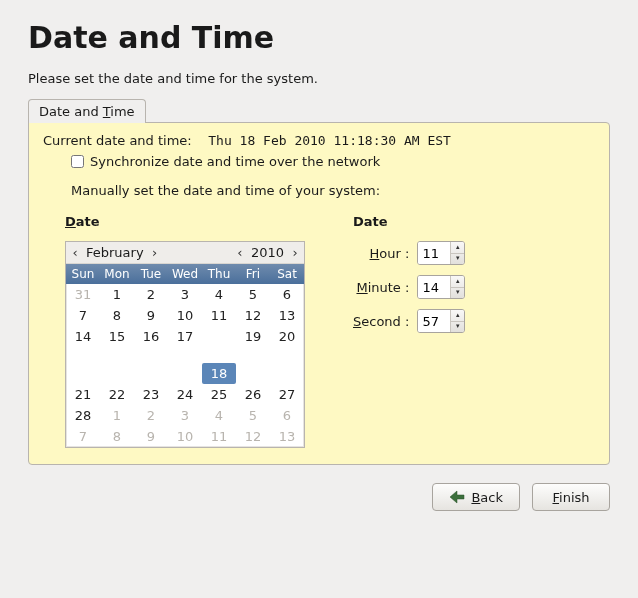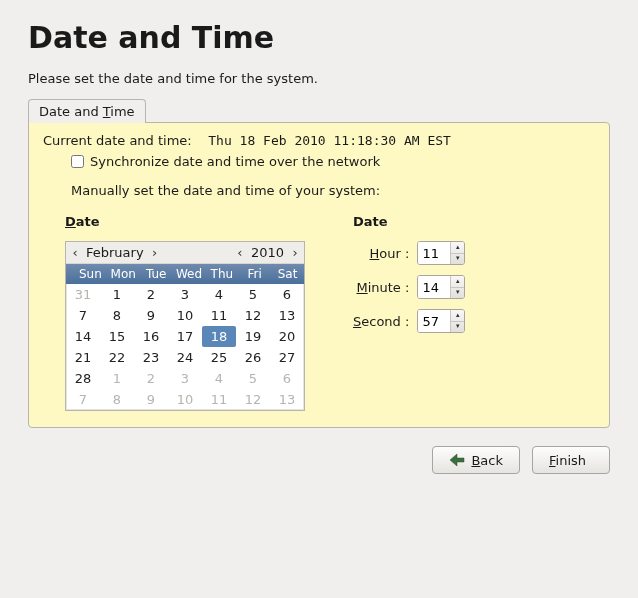--- a/index.html
+++ b/index.html
@@ -98,21 +98,20 @@
   padding: 0 4px;
 }
 .cal-header .spacer { flex: 1; }
 .cal-dow {
   display: grid;
   grid-template-columns: repeat(7, 1fr);
   background: #4a6f9b;
   background: linear-gradient(#6f8bad, #4a6f9b);
   color: #fff;
   font-size: 12px;
-  padding-left: 8px;
 }
 .cal-dow div {
   text-align: center;
   padding: 3px 0;
 }
 .cal-grid {
   display: grid;
   grid-template-columns: repeat(7, 1fr);
 }
 .cal-grid div {
@@ -120,20 +119,21 @@
   padding: 3px 0;
   font-size: 13px;
   color: #222;
   cursor: pointer;
 }
 .cal-grid div.other { color: #b8b4ae; }
 .cal-grid div.sel {
   background: #5b86b8;
   color: #fff;
   border-radius: 2px;
+  margin-top: 37px;
 }
 .time-col .row {
   display: flex;
   align-items: center;
   justify-content: flex-end;
   gap: 8px;
   margin-bottom: 10px;
 }
 .time-col label {
   text-align: right;
@@ -185,21 +185,21 @@
   align-items: center;
   gap: 6px;
   padding: 4px 16px;
   border: 1px solid #a8a49e;
   border-radius: 4px;
   background: linear-gradient(#fdfdfc, #e6e4e0);
   font-size: 13px;
   color: #1a1a1a;
   cursor: pointer;
   min-width: 78px;
-  justify-content: flex-start;
+  justify-content: center;
   height: 28px;
 }
 .back-icon svg { display: block; }
 </style>
 </head>
 <body>
 
 <div class="title">Date and Time</div>
 <div class="intro">Please set the date and time for the system.</div>
 

